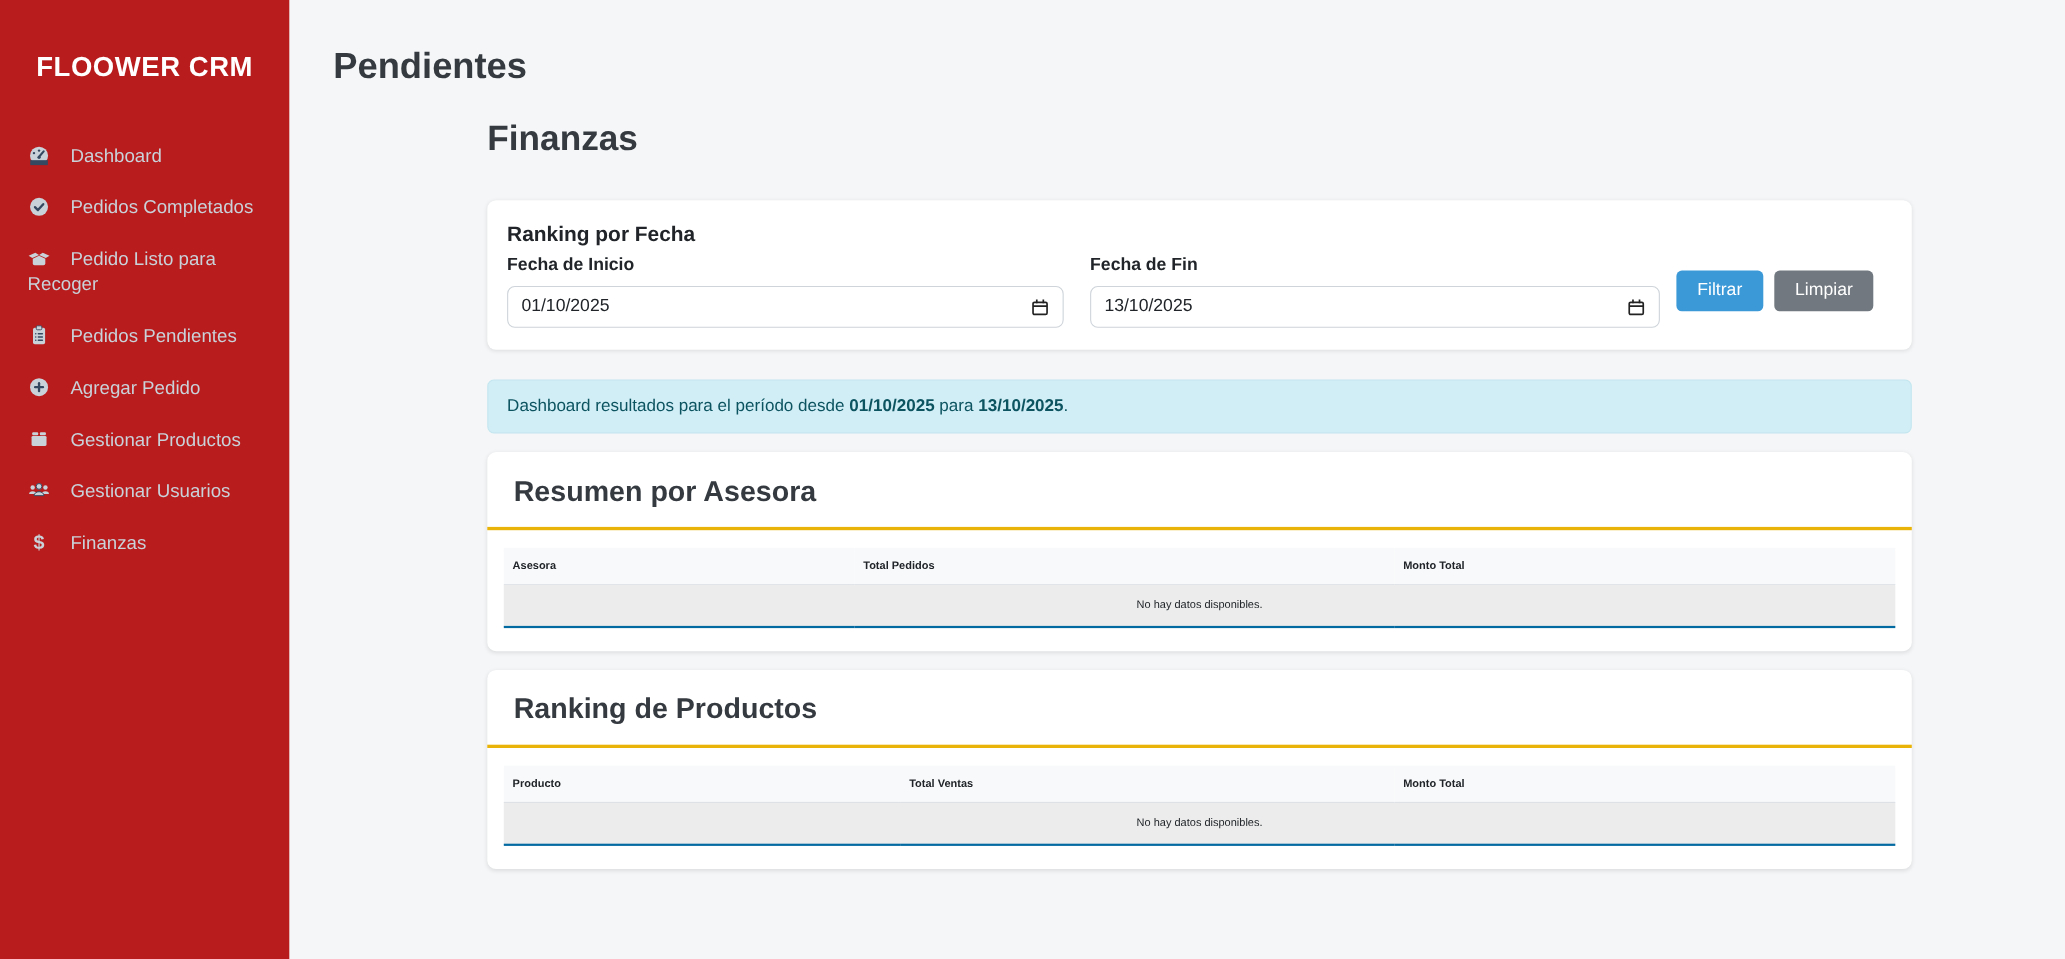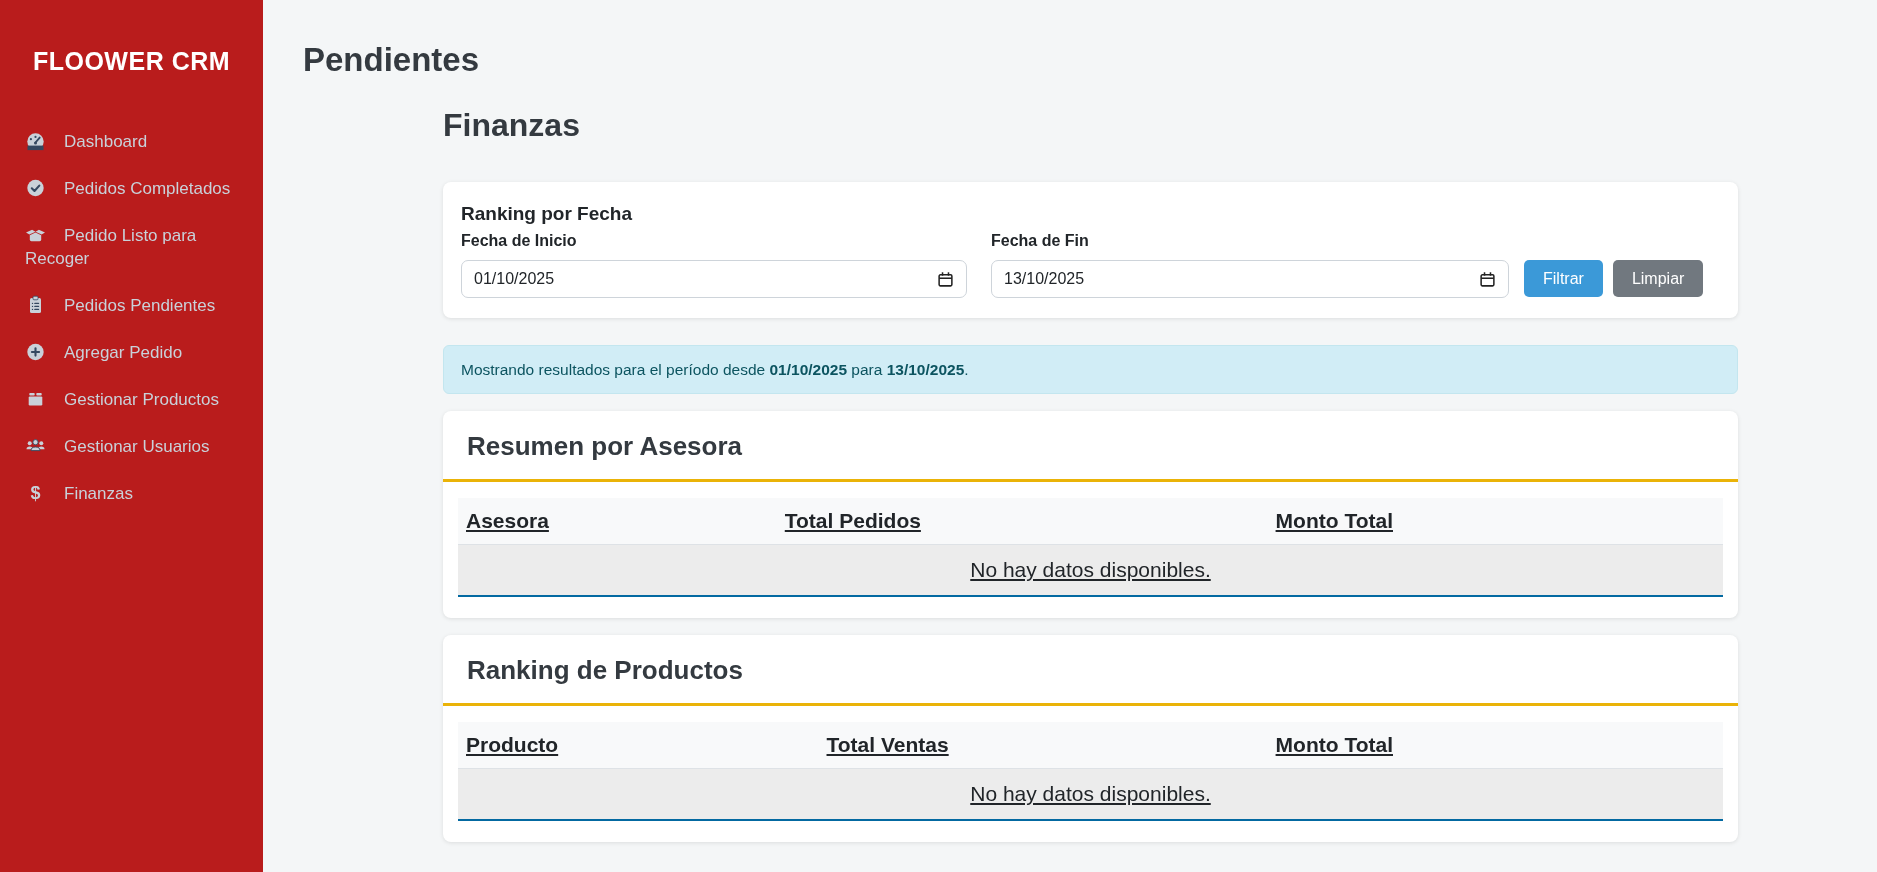--- a/index.html
+++ b/index.html
@@ -44,21 +44,21 @@
     font-size: 32px; font-weight: 700; color: #343a40; line-height: 38px;
   }
 
   
   .panel {
     background: #ffffff; border-radius: 8px;
     box-shadow: 0 1px 4px rgba(0,0,0,0.10);
   }
   .filter-card { margin-top: 38px; padding: 20px 18px 20px 18px; }
   .filter-title { font-size: 19px; font-weight: 700; color: #212529; line-height: 24px; }
-  .filter-row { display: flex; align-items: flex-end; margin-top: 5px; }
+  .filter-row { display: flex; align-items: center; margin-top: 5px; }
   .field label {
     display: block; font-size: 16px; font-weight: 600; color: #212529;
     line-height: 20px; margin-bottom: 9px;
   }
   .date-input {
     height: 38px; border: 1px solid #ced4da; border-radius: 7px;
     background: #fff; display: flex; align-items: center;
     justify-content: space-between; padding: 0 12px;
     font-size: 16px; color: #212529; cursor: text;
   }
@@ -83,21 +83,21 @@
   .alert b { font-weight: 700; }
 
   
   .table-card { margin-top: 17px; }
   .card-title {
     font-size: 26px; font-weight: 700; color: #343a40;
     padding: 19px 24px 17px 24px; border-bottom: 3px solid #eab308;
     line-height: 32px;
   }
   .table-wrap { padding: 16px 15px 21px 15px; }
-  table { width: 100%; border-collapse: collapse; font-size: 21px; text-decoration: underline; }
+  table { width: 100%; border-collapse: collapse; font-size: 10px; }
   thead th {
     background: #f8f9fa; text-align: left; font-weight: 700;
     padding: 11px 8px; border-bottom: 1px solid #dee2e6; color: #212529;
   }
   tbody td {
     background: #ececec; text-align: center; padding: 13px 8px;
     border-bottom: 2px solid #0369a1; color: #212529;
   }
 </style>
 </head>
@@ -207,21 +207,21 @@
                     <line x1="13.5" y1="1.5" x2="13.5" y2="5.5"></line>
                     <line x1="2.5" y1="8.5" x2="17.5" y2="8.5"></line>
                   </svg></span>
             </div>
           </div>
           <button class="btn btn-primary">Filtrar</button>
           <button class="btn btn-secondary">Limpiar</button>
         </div>
       </section>
 
-      <div class="alert"><span>Mostrando resultados para el período desde </span><b>01/10/2025</b><span> para </span><b>13/10/2025</b><span>.</span></div>
+      <div class="alert"><span>Dashboard resultados para el período desde </span><b>01/10/2025</b><span> para </span><b>13/10/2025</b><span>.</span></div>
 
       <section class="panel table-card">
         <h3 class="card-title">Resumen por Asesora</h3>
         <div class="table-wrap">
           <table>
             <thead>
               <tr>
                 <th style="width:25.2%">Asesora</th>
                 <th style="width:38.8%">Total Pedidos</th>
                 <th>Monto Total</th>

